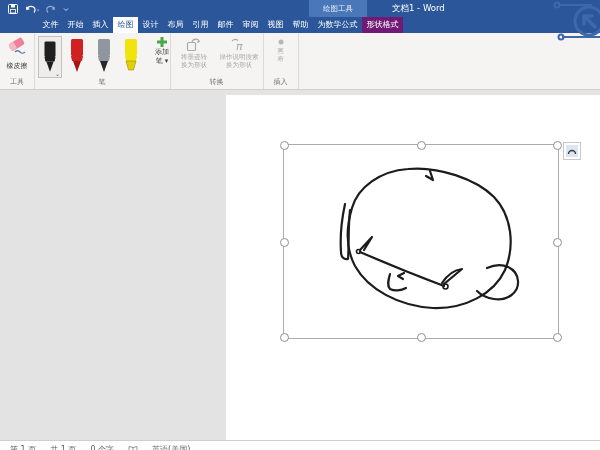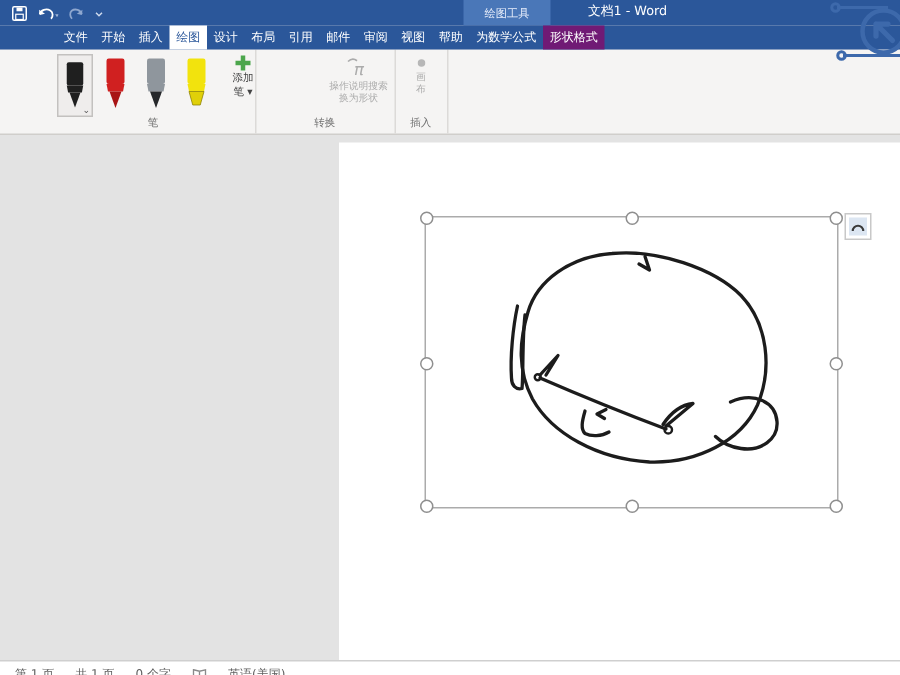--- a/index.html
+++ b/index.html
@@ -120,20 +120,33 @@
       <span class="tab">审阅</span>
       <span class="tab">视图</span>
       <span class="tab">帮助</span>
       <span class="tab">为数学公式</span>
       <span class="tab ctx">形状格式</span>
     </span>
 </div>
 
 <div class="ribbon">
 
+  <div class="rgroup g-tools">
+    <div class="eraser-btn">
+      <svg width="24" height="20" viewBox="0 0 24 20">
+        <g transform="rotate(-32 12 8)">
+          <rect x="4" y="4" width="15" height="8" rx="2" fill="#ee8099"></rect>
+          <rect x="4" y="4" width="6" height="8" rx="2" fill="#f6b7c5"></rect>
+        </g>
+        <path d="M10,16 Q12.5,13.5 15,16 T20,16" fill="none" stroke="#5a7fb5" stroke-width="1.2"></path>
+      </svg>
+      <div class="elabel">橡皮擦</div>
+    </div>
+    <div class="glabel">工具</div>
+  </div>
 
   <div class="rgroup g-pens">
     <div class="pens-row">
         <div class="pen sel">
           <svg width="24" height="36" viewBox="0 0 24 36">
     <rect x="6" y="1" width="12" height="17" rx="1.5" fill="#1f1f1f"></rect>
     <path d="M6,18 L18,18 L17,23 L7,23 Z" fill="#1f1f1f"></path>
             <path d="M8,23 L16,23 L12,34 Z" fill="#1f1f1f"></path>
           </svg>
           <span class="chev">⌄</span>
@@ -165,20 +178,31 @@
           <rect x="4.5" y="1" width="3" height="10" fill="#4ca64c"></rect>
           <rect x="1" y="4.5" width="10" height="3" fill="#4ca64c"></rect>
         </svg>
       <div class="t">添加</div>
       <div class="t"><span>笔</span> ▾</div>
     </div>
     <div class="glabel">笔</div>
   </div>
 
   <div class="rgroup g-convert">
+    <div class="big-btn btn-shape">
+      <span class="icon">
+        <svg width="17" height="15" viewBox="0 0 17 15">
+            <rect x="1.5" y="5.5" width="8" height="8" rx="1" fill="none" stroke="#ababab" stroke-width="1.2"></rect>
+            <path d="M6,5 C7,1.5 12,1 13.5,4.5" fill="none" stroke="#ababab" stroke-width="1.2"></path>
+            <path d="M12,3 l2,2 l-3,1 Z" fill="#ababab"></path>
+          </svg>
+      </span>
+      <div class="t">将墨迹转</div>
+      <div class="t">换为形状</div>
+    </div>
     <div class="big-btn btn-math">
       <span class="icon">
         <svg width="18" height="15" viewBox="0 0 18 15">
             <path d="M2,4 Q5,1 8,3.5" fill="none" stroke="#ababab" stroke-width="1.1"></path>
             <text x="6" y="13" font-size="11" font-style="italic" fill="#ababab" font-family="DejaVu Sans, sans-serif">π</text>
           </svg>
       </span>
       <div class="t">操作说明搜索</div>
       <div class="t">换为形状</div>
     </div>

